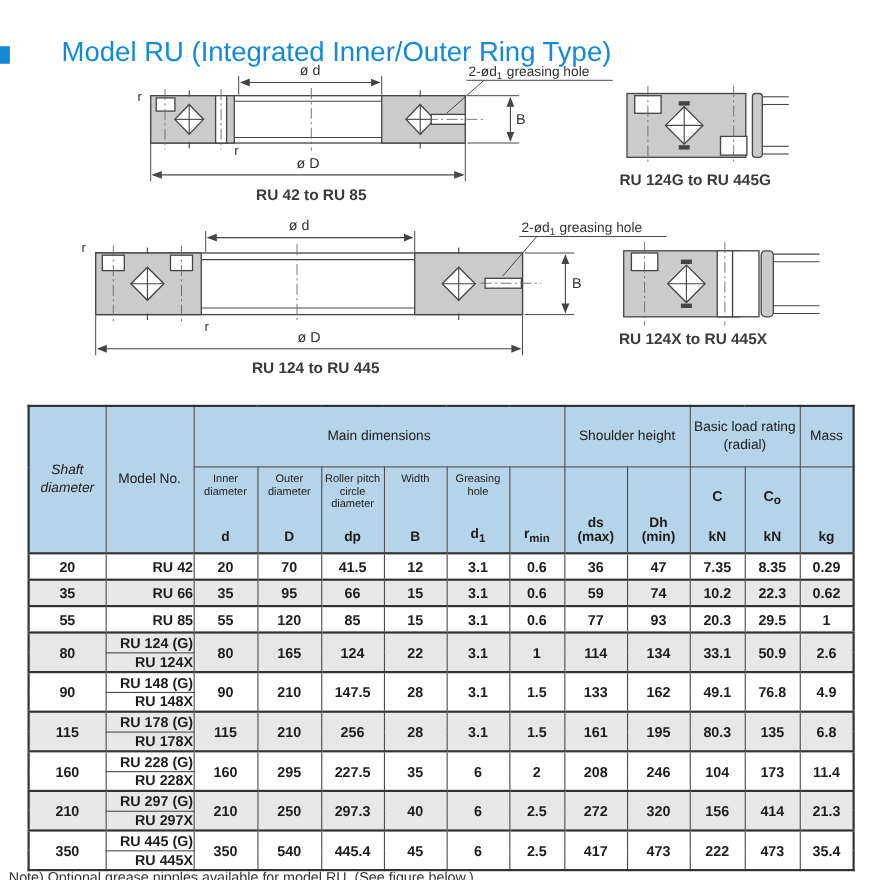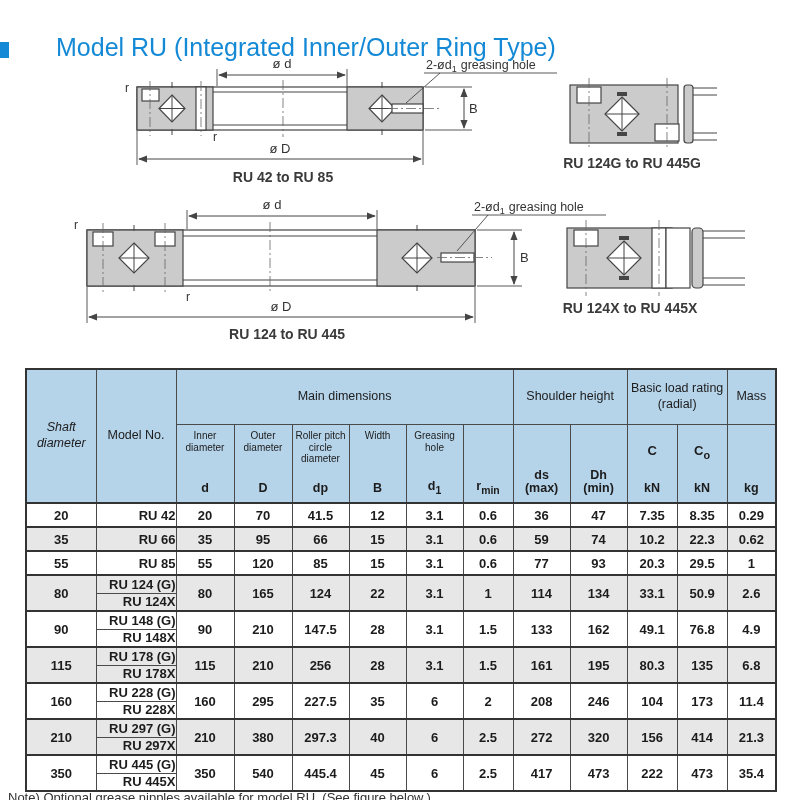--- a/index.html
+++ b/index.html
@@ -393,21 +393,21 @@
           <td class="c-val" rowspan="2">173</td>
           <td class="c-val" rowspan="2">11.4</td>
         </tr>
         <tr class="" style="height: 18px;">
           <td class="c-model">RU 228X</td>
         </tr>
         <tr class="group-first shaded" style="height: 18px;">
           <td class="c-shaft" rowspan="2">210</td>
           <td class="c-model">RU 297 (G)</td>
           <td class="c-val" rowspan="2">210</td>
-          <td class="c-val" rowspan="2">380</td>
+          <td class="c-val" rowspan="2">250</td>
           <td class="c-val" rowspan="2">297.3</td>
           <td class="c-val" rowspan="2">40</td>
           <td class="c-val" rowspan="2">6</td>
           <td class="c-val" rowspan="2">2.5</td>
           <td class="c-val" rowspan="2">272</td>
           <td class="c-val" rowspan="2">320</td>
           <td class="c-val" rowspan="2">156</td>
           <td class="c-val" rowspan="2">414</td>
           <td class="c-val" rowspan="2">21.3</td>
         </tr>

